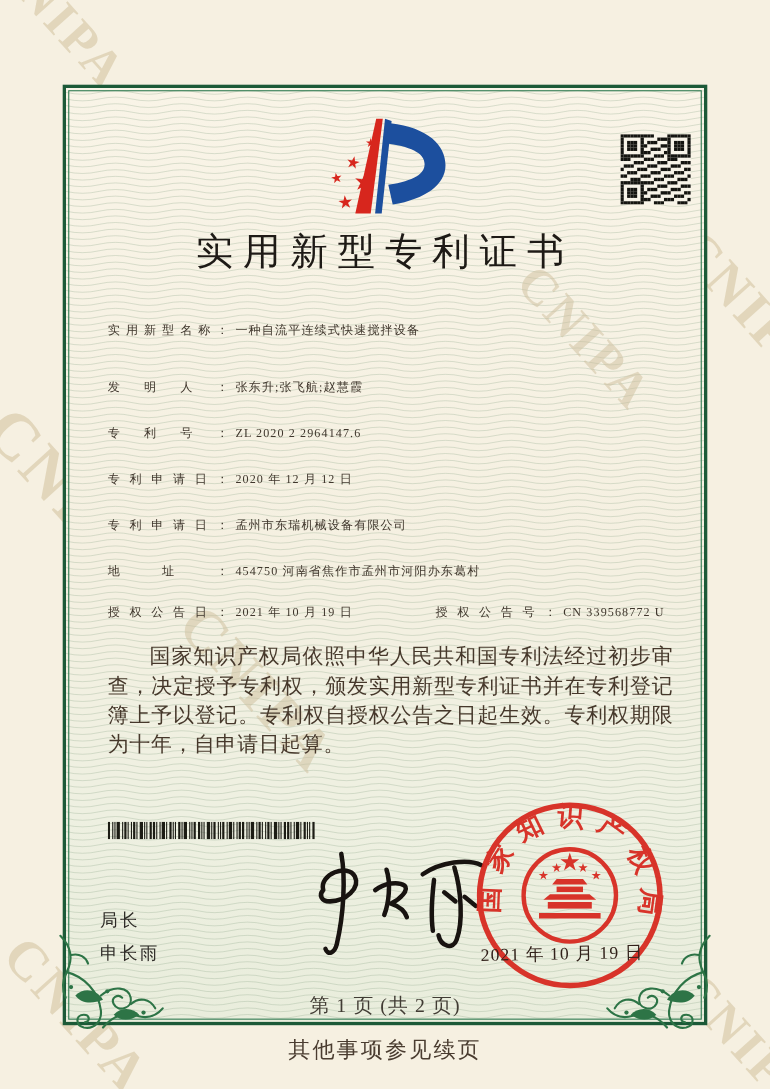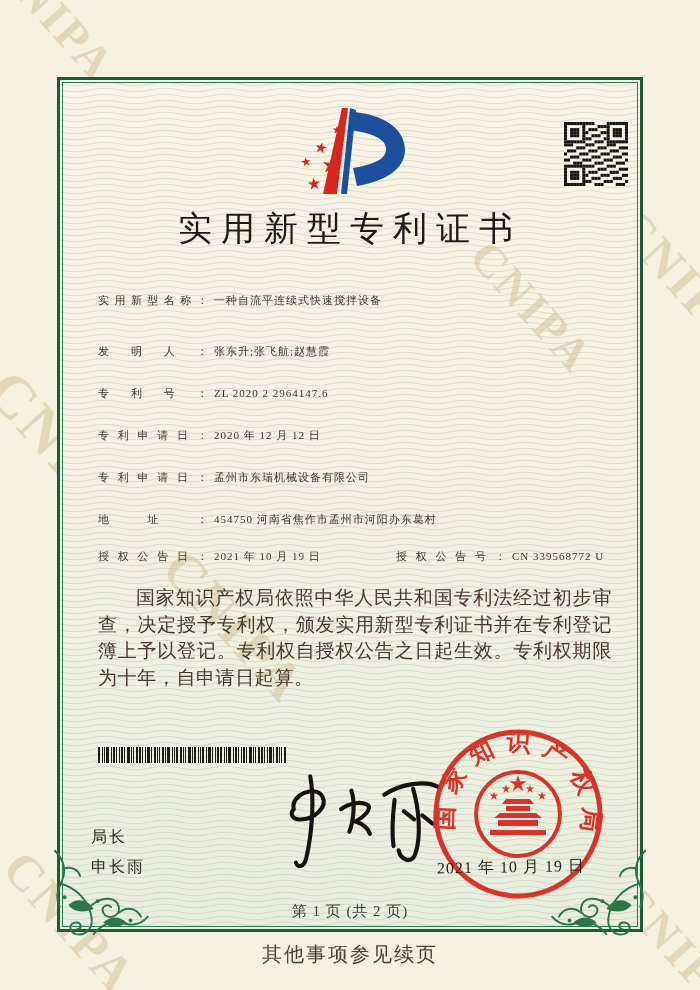--- a/index.html
+++ b/index.html
@@ -34,21 +34,21 @@
   .body-text p{margin:0;text-indent:2em;}
 
   .barcode{position:absolute;left:38px;top:667px;width:192px;height:16px;}
 
   .director{position:absolute;left:31px;top:718px;font-family:Liberation Mono, monospace;font-size:16px;color:#2e2b27;letter-spacing:2px;line-height:30px;margin-top:25px;}
   .signature{position:absolute;left:203px;top:688px;width:185px;height:108px;}
 
   .seal{position:absolute;left:358px;top:646px;width:200px;height:180px;opacity:.93;}
   .seal-date{position:absolute;left:377px;top:777px;width:180px;font-size:16px;color:#31211a;letter-spacing:1px;white-space:nowrap;transform:rotate(-1deg);}
 
-  .page-footer{position:absolute;left:0;top:822px;width:100%;text-align:center;font-size:15px;color:#413c34;letter-spacing:1px;}
+  .page-footer{position:absolute;left:0;top:822px;width:100%;text-align:center;font-size:18px;color:#413c34;letter-spacing:1px;}
   .continuation{position:absolute;left:0;top:941px;width:100%;text-align:center;font-size:20px;color:#4a3c30;letter-spacing:2px;}
 </style>
 </head>
 <body>
 
 <div class="page">
 
   <div class="wm" style="left:-25px;top:-12px;font-size:46px;">CNIPA</div>
   <div class="wm" style="left:-35px;top:420px;font-size:60px;">CNIPA</div>
   <div class="wm" style="left:597px;top:250px;font-size:50px;">CNIPA</div>

